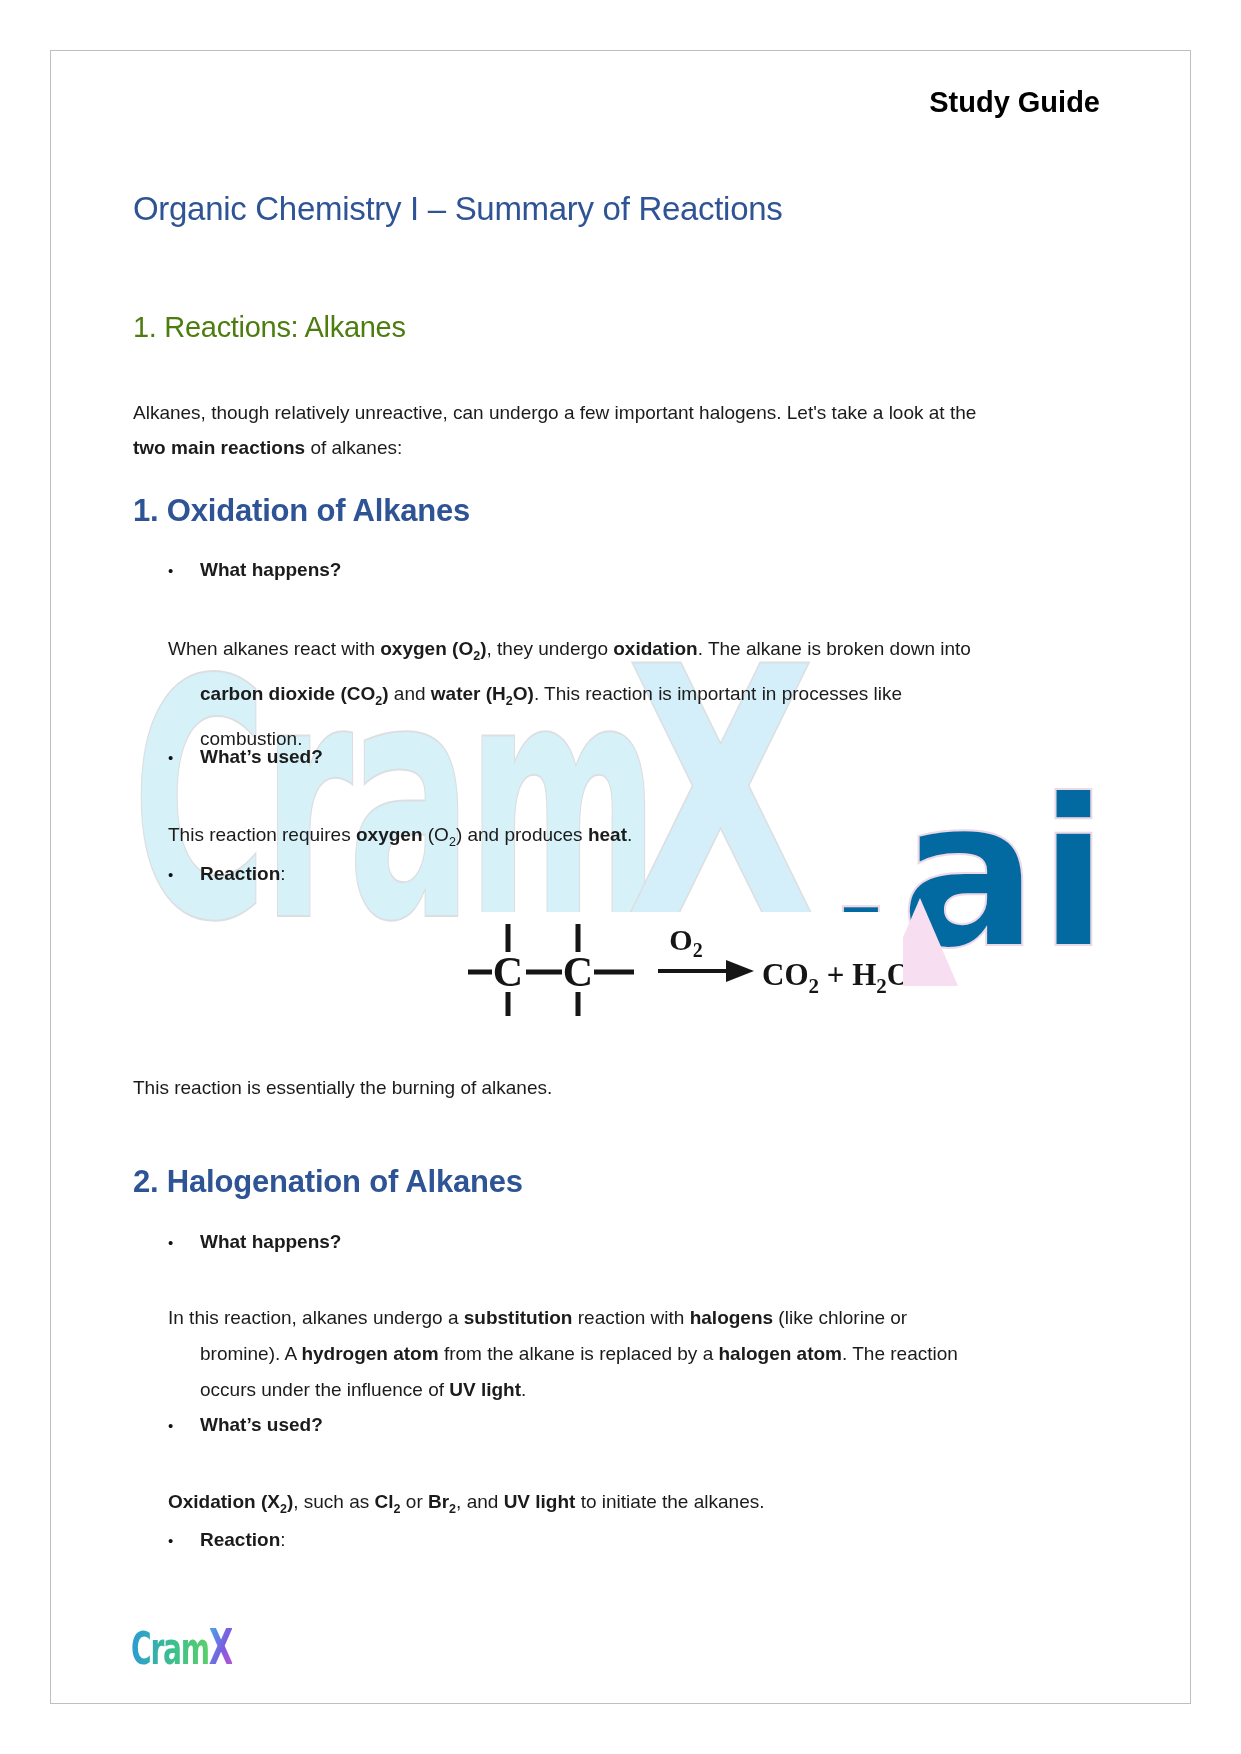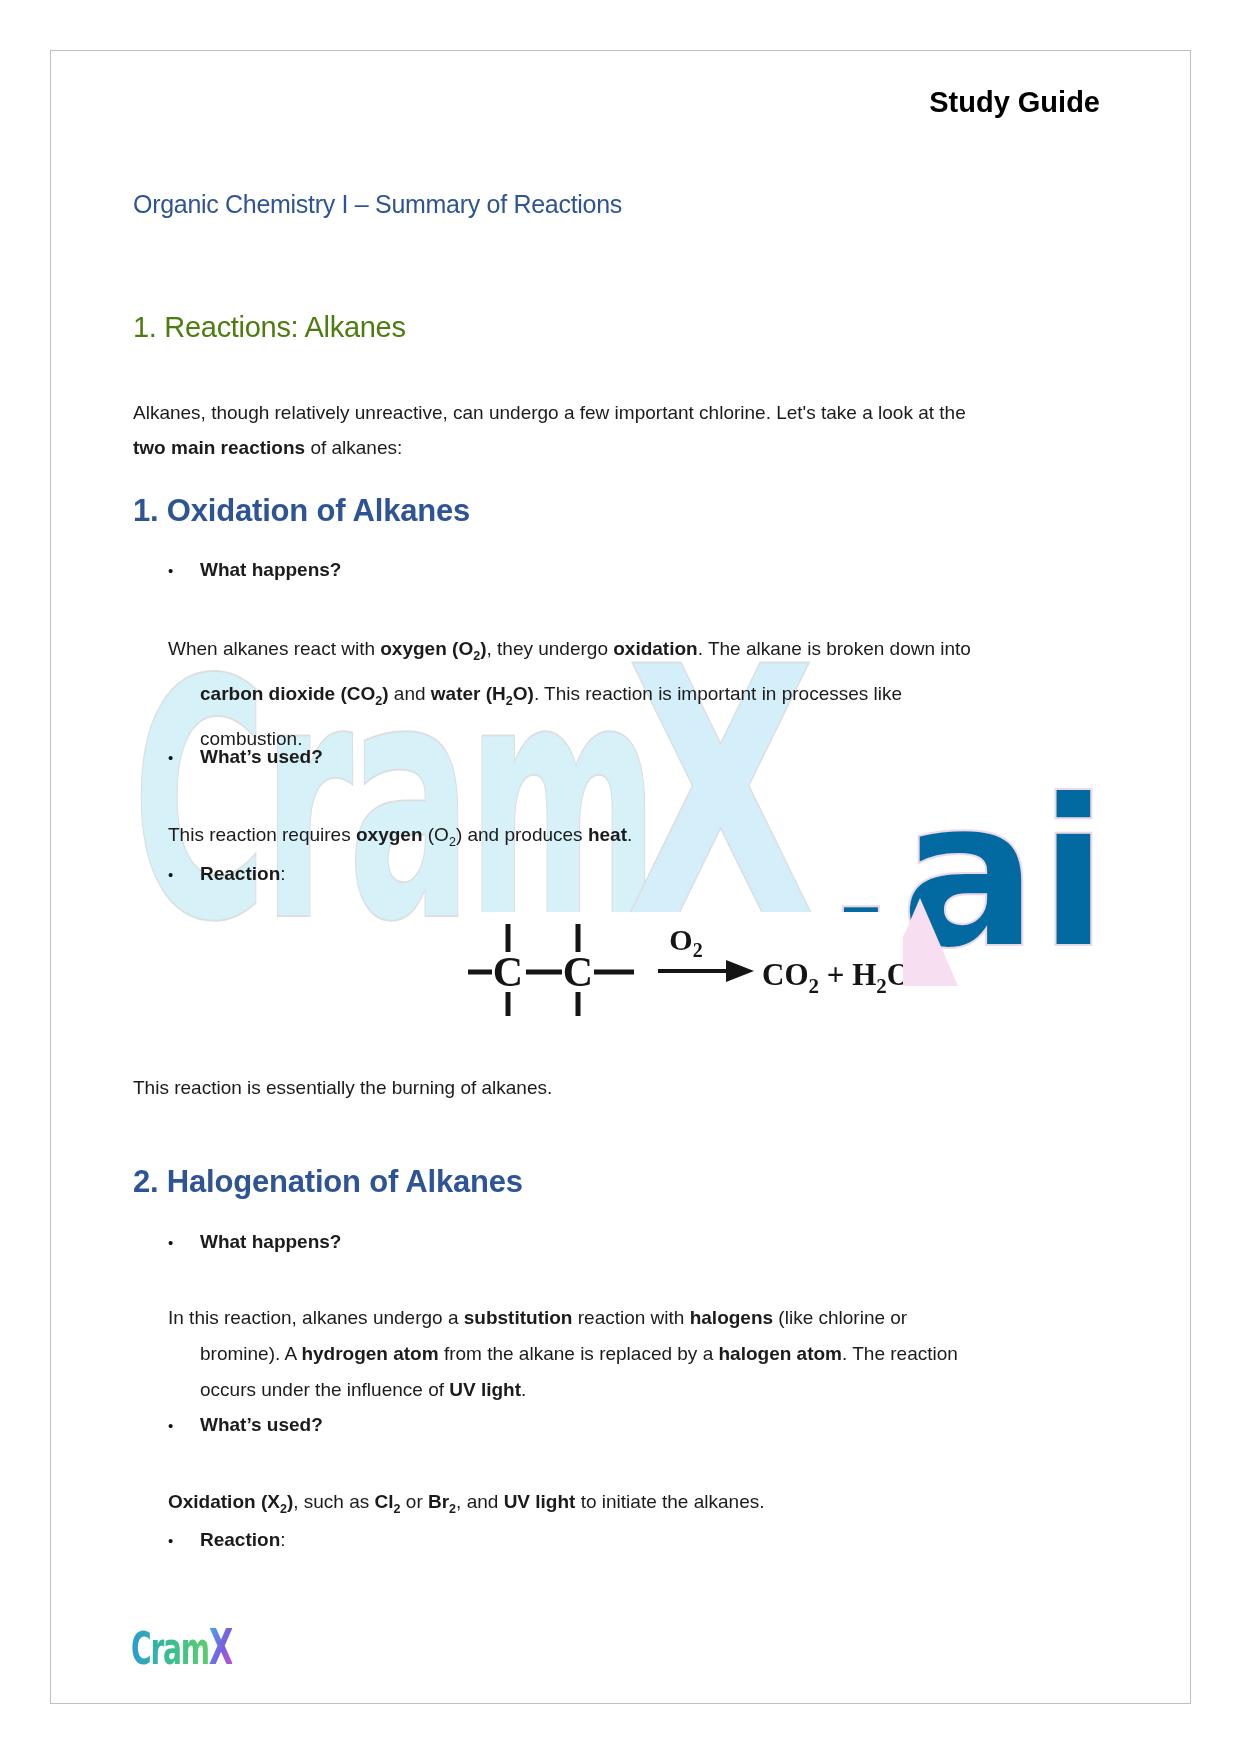--- a/index.html
+++ b/index.html
@@ -3,21 +3,21 @@
 <meta charset="utf-8">
 <style>
   html,body{margin:0;padding:0;background:#ffffff;}
   body{width:1241px;height:1754px;position:relative;overflow:hidden;
        font-family:"Liberation Sans",sans-serif;color:#1b1b1b;}
   .abs{position:absolute;}
   
   .page-border{left:50px;top:50px;width:1139px;height:1652px;border:1px solid #bfbfbf;z-index:1;}
   
   .header-label{top:86px;right:141px;font-size:29px;font-weight:700;color:#000;z-index:2;}
-  .doc-title{left:133px;top:190px;font-size:25px;color:#2F5496;z-index:2;letter-spacing:-0.3px;}
+  .doc-title{left:133px;top:190px;font-size:33px;color:#2F5496;z-index:2;letter-spacing:-0.3px;}
   .h2{left:133px;top:311px;font-size:29px;color:#4d7c0f;z-index:2;letter-spacing:-0.3px;}
   .h3{left:133px;font-size:31px;font-weight:700;color:#2E5496;z-index:2;letter-spacing:-0.2px;}
   .h3-1{top:493px;}
   .h3-2{top:1164px;}
   
   .para{font-size:19px;line-height:31px;z-index:2;}
   .p-intro{left:133px;top:376px;width:960px;line-height:35px;}
   .p-burning{left:133px;top:1053px;width:960px;}
   .list-para{left:168px;width:945px;line-height:37px;padding-left:32px;text-indent:-32px;}
   .p-ox-what{top:611px;}
@@ -66,21 +66,21 @@
 <div class="abs wm wm-ai">.ai</div>
 <div class="abs wm-wedge"></div>
 
 <div class="abs page-border"></div>
 
 <div class="abs header-label">Study Guide</div>
 
 <div class="abs doc-title">Organic Chemistry I – Summary of Reactions</div>
 <div class="abs h2">1. Reactions: Alkanes</div>
 
-<p class="abs para p-intro"><span>Alkanes, though relatively unreactive, can undergo a few important chlorine. Let's take a look at the</span><br><span class="bseg">two main reactions</span><span> of alkanes:</span></p>
+<p class="abs para p-intro"><span>Alkanes, though relatively unreactive, can undergo a few important halogens. Let's take a look at the</span><br><span class="bseg">two main reactions</span><span> of alkanes:</span></p>
 
 <div class="abs h3 h3-1">1. Oxidation of Alkanes</div>
 
 <div class="abs bullet b1">
   <span class="dot">•</span><span><span class="bseg">What happens?</span></span>
 </div>
 <p class="abs para list-para p-ox-what"><span>When alkanes react with </span><span class="bseg">oxygen (O</span><sub class="bseg">2</sub><span class="bseg">)</span><span>, they undergo </span><span class="bseg">oxidation</span><span>. The alkane is broken down into</span><br><span class="bseg">carbon dioxide (CO</span><sub class="bseg">2</sub><span class="bseg">)</span><span> and </span><span class="bseg">water (H</span><sub class="bseg">2</sub><span class="bseg">O)</span><span>. This reaction is important in processes like</span><br><span>combustion.</span></p>
 
 <div class="abs bullet b2">
   <span class="dot">•</span><span><span class="bseg">What’s used?</span></span>

